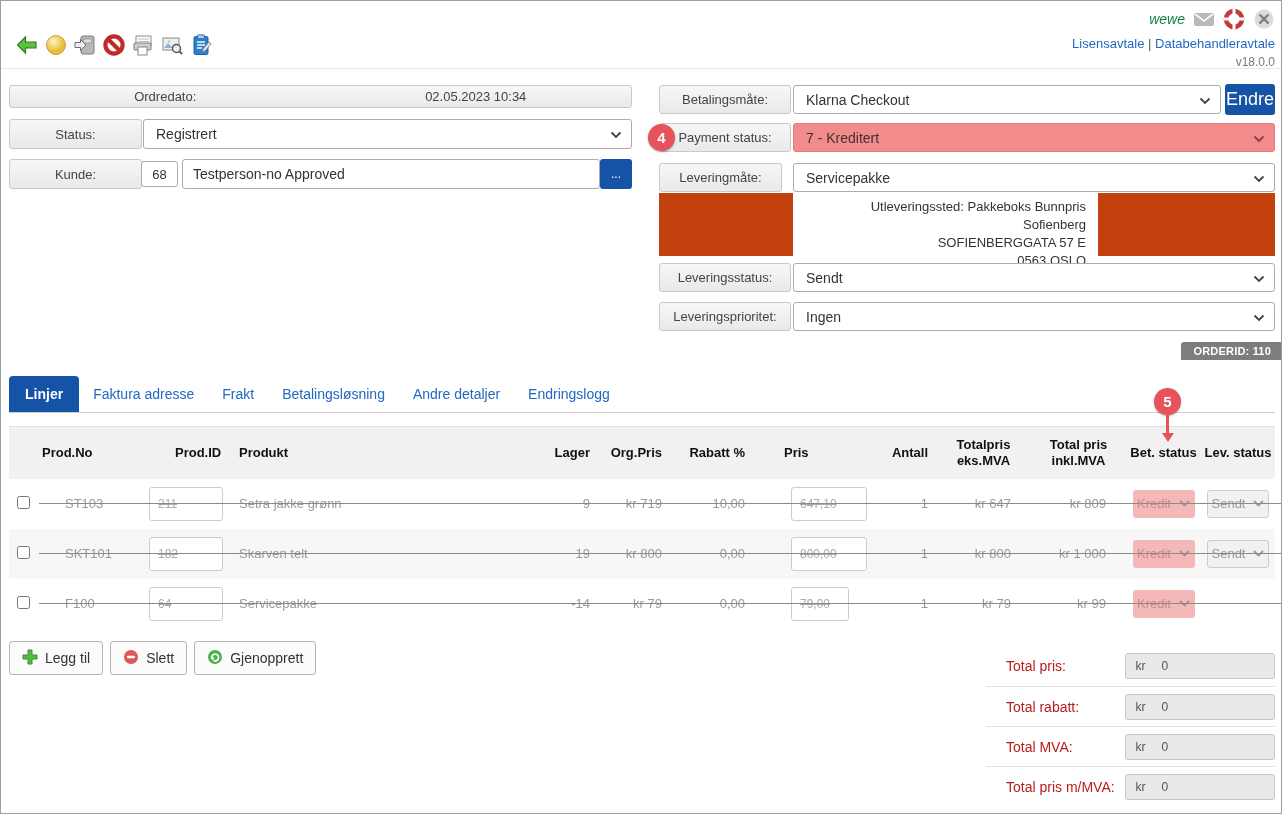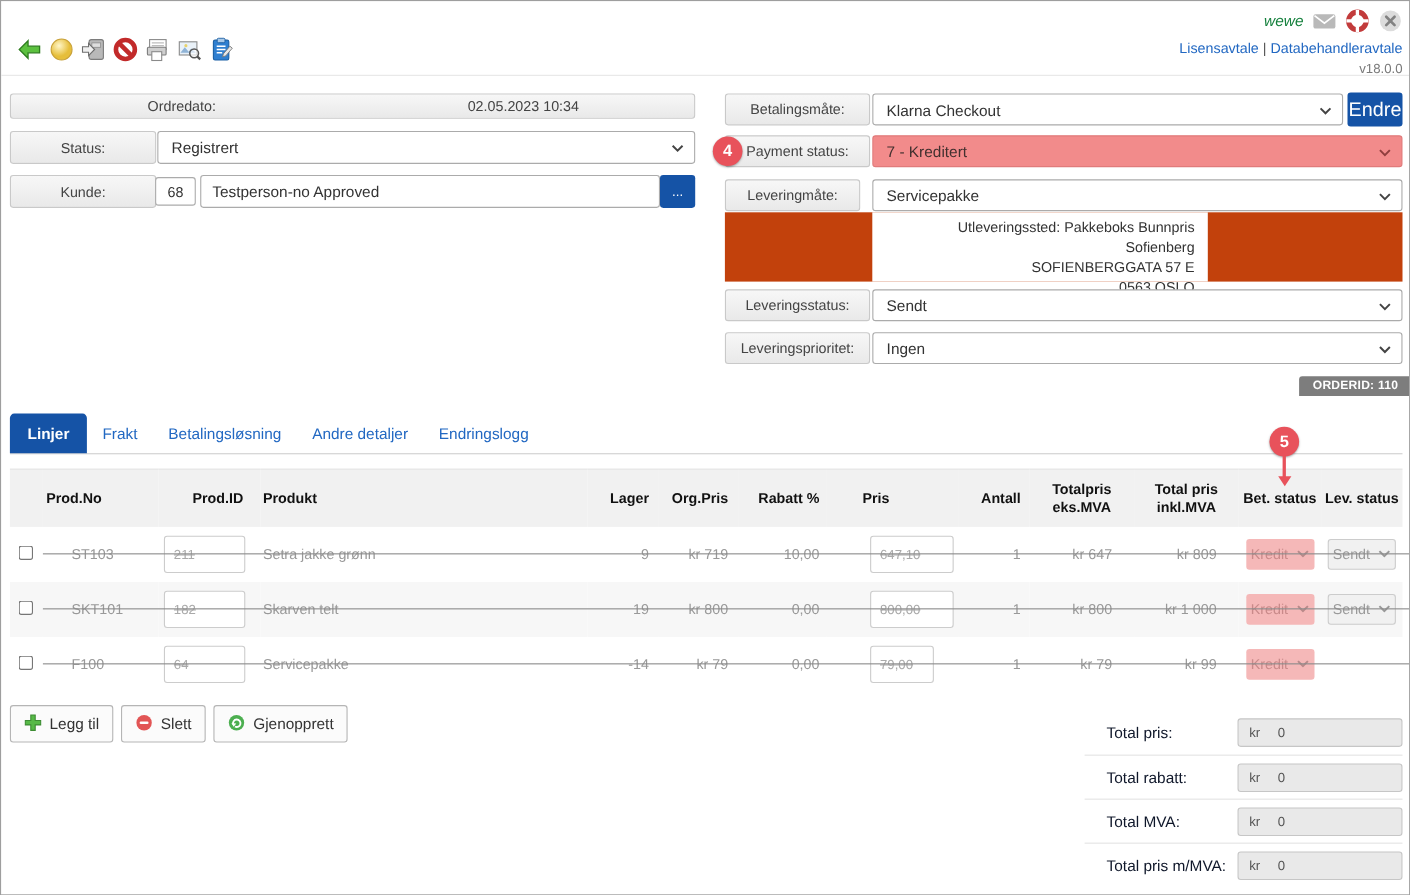--- a/index.html
+++ b/index.html
@@ -69,21 +69,21 @@
   .rowcheck { width:13px; height:13px; margin-left:8px; }
   .strike { position:absolute; left:30px; right:-8px; height:0; border-top:1px solid #8a8a8a; z-index:2; }
 
   
   .actions { position:absolute; left:8px; top:640px; display:flex; gap:7px; }
   .act-btn { display:inline-flex; align-items:center; gap:7px; background:#fbfbfb; border:1px solid #b5b5b5; border-radius:3px;
              height:34px; padding:0 12px; font-size:14px; color:#333; cursor:pointer; }
   .totals { position:absolute; left:985px; top:645px; width:289px; }
   .total-row { height:40px; display:flex; align-items:center; padding-left:20px; }
   .total-row + .total-row { border-top:1px solid #e3e3e3; }
-  .total-label { width:120px; font-size:14px; color:#0f172a; }
+  .total-label { width:120px; font-size:14px; color:#b91c1c; }
   .total-box { margin-left:auto; width:152px; height:26px; background:#e9e9e9; border:1px solid #c6c6c6; border-radius:3px;
                display:flex; align-items:center; font-size:12px; color:#555; padding-left:10px; gap:16px; }
 
   
   .anno-circle { position:absolute; width:27px; height:27px; border-radius:50%; background:#e8525b; color:#fff;
                  font-size:15px; font-weight:bold; display:flex; align-items:center; justify-content:center;
                  box-shadow:0 1px 2px rgba(0,0,0,.35); z-index:10; }
   .anno-line { position:absolute; width:3px; background:#e8525b; z-index:10; }
   .anno-head { position:absolute; width:0; height:0; border-left:6px solid transparent; border-right:6px solid transparent;
                border-top:9px solid #e8525b; z-index:10; }
@@ -253,20 +253,21 @@
     <span>Ingen</span>
     <span class="chev"><svg width="12" height="8" viewBox="0 0 12 8">
           <path d="M1.5 1.5 L6 6 L10.5 1.5" fill="none" stroke="#444" stroke-width="1.8"></path>
         </svg></span>
   </div>
 
   <div class="orderid-badge">ORDERID: 110</div>
 
   <div class="tabs">
     <div class="tab active">Linjer</div>
+    <div class="tab">Faktura adresse</div>
     <div class="tab">Frakt</div>
     <div class="tab">Betalingsløsning</div>
     <div class="tab">Andre detaljer</div>
     <div class="tab">Endringslogg</div>
   </div>
 
   <div class="table-wrap">
     <table>
       <colgroup>
         <col style="width:30px">

